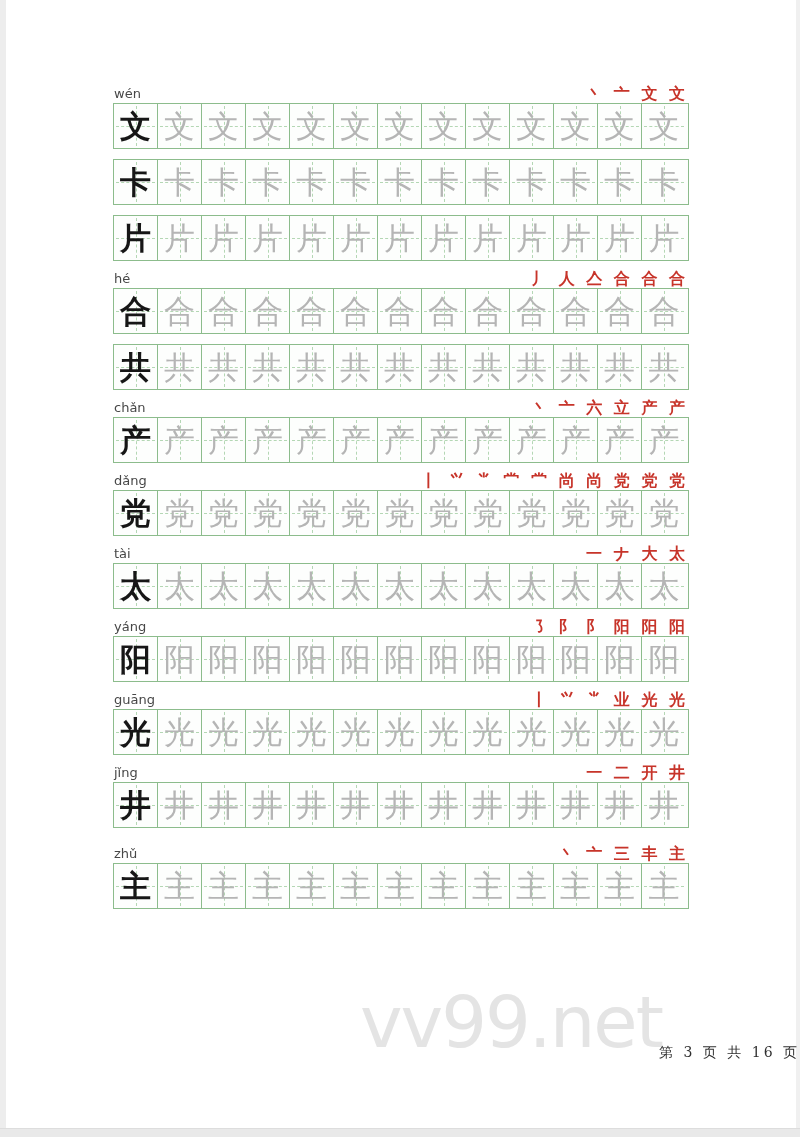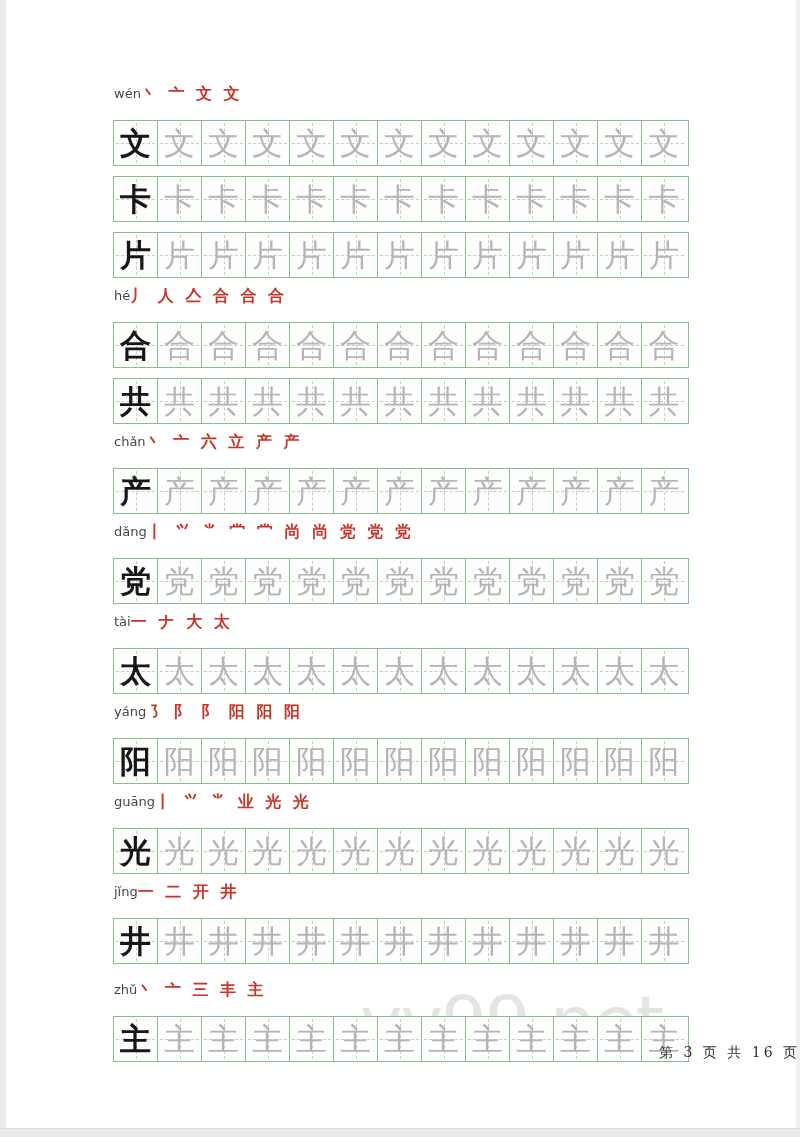--- a/index.html
+++ b/index.html
@@ -15,21 +15,21 @@
   .watermark{
     position:absolute;top:980px;left:360px;z-index:1;
     font-size:72px;font-weight:400;color:#e4e4e4;letter-spacing:-2px;
     font-family:"DejaVu Sans","Liberation Sans",sans-serif;
     user-select:none;white-space:nowrap;
   }
 
   .sheet{position:absolute;left:113px;top:86px;width:576px;z-index:2;}
   .row{margin-bottom:10px;}
   .row.last{margin-top:18px;}
-  .row-head{display:flex;align-items:flex-end;height:16px;padding:0 1px;margin-bottom:18px;}
+  .row-head{display:flex;justify-content:space-between;align-items:flex-end;height:16px;padding:0 1px;margin-bottom:1px;}
   .pinyin{font-size:13px;color:#474747;line-height:16px;}
   .strokes{font-size:16px;color:#c7342a;font-weight:bold;letter-spacing:3px;line-height:16px;white-space:nowrap;}
   .grid{display:flex;border:1px solid #8cbc8c;background:#fdfefd;}
   .cell{
     width:44px;height:44px;box-sizing:border-box;position:relative;
     border-right:1px solid #8cbc8c;
     display:flex;align-items:center;justify-content:center;
   }
   .cell:last-child{border-right:none;}
   .cell::before{content:"";position:absolute;left:2px;right:2px;top:50%;border-top:1px dashed #b4d7b4;}

